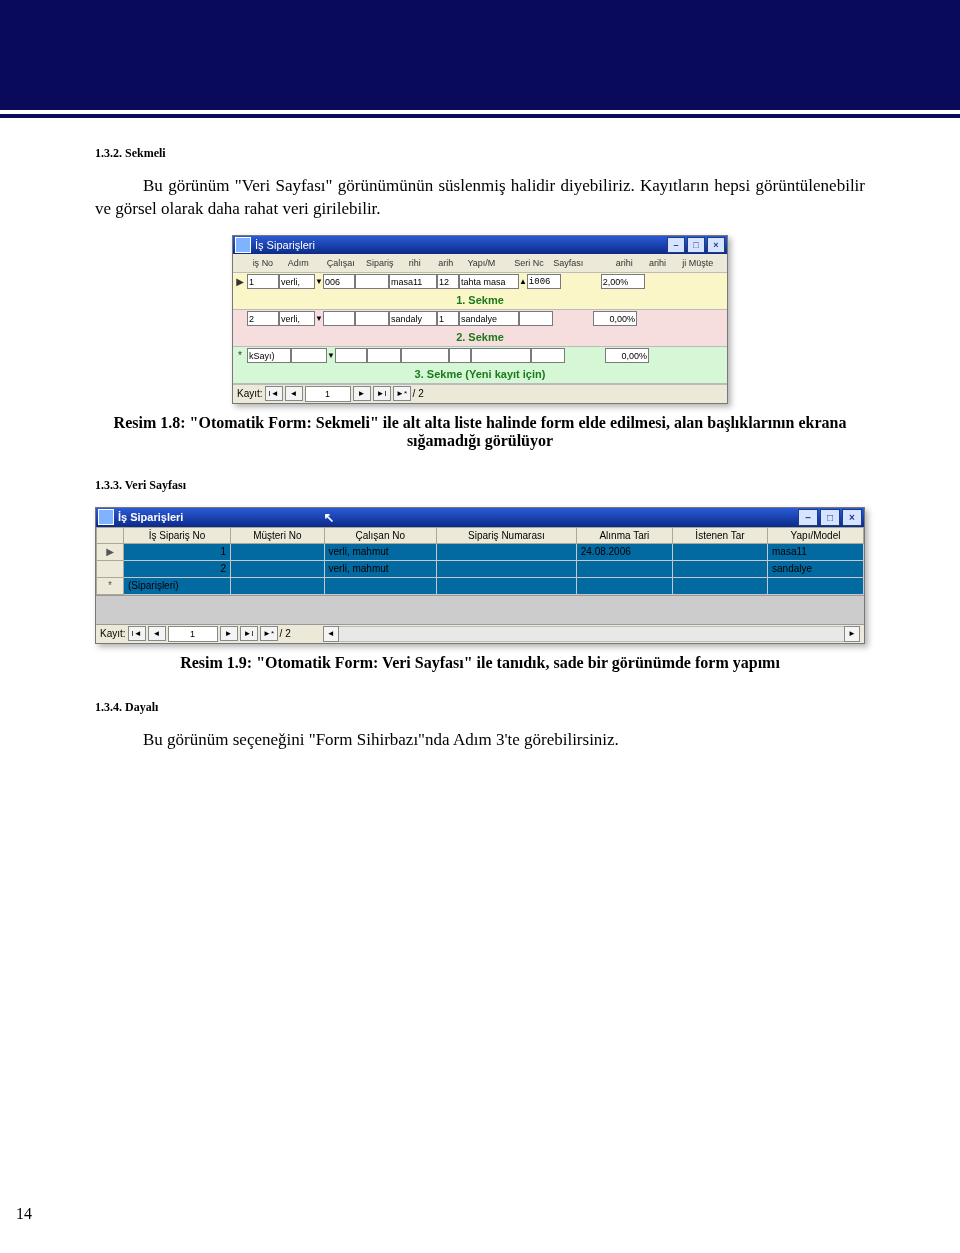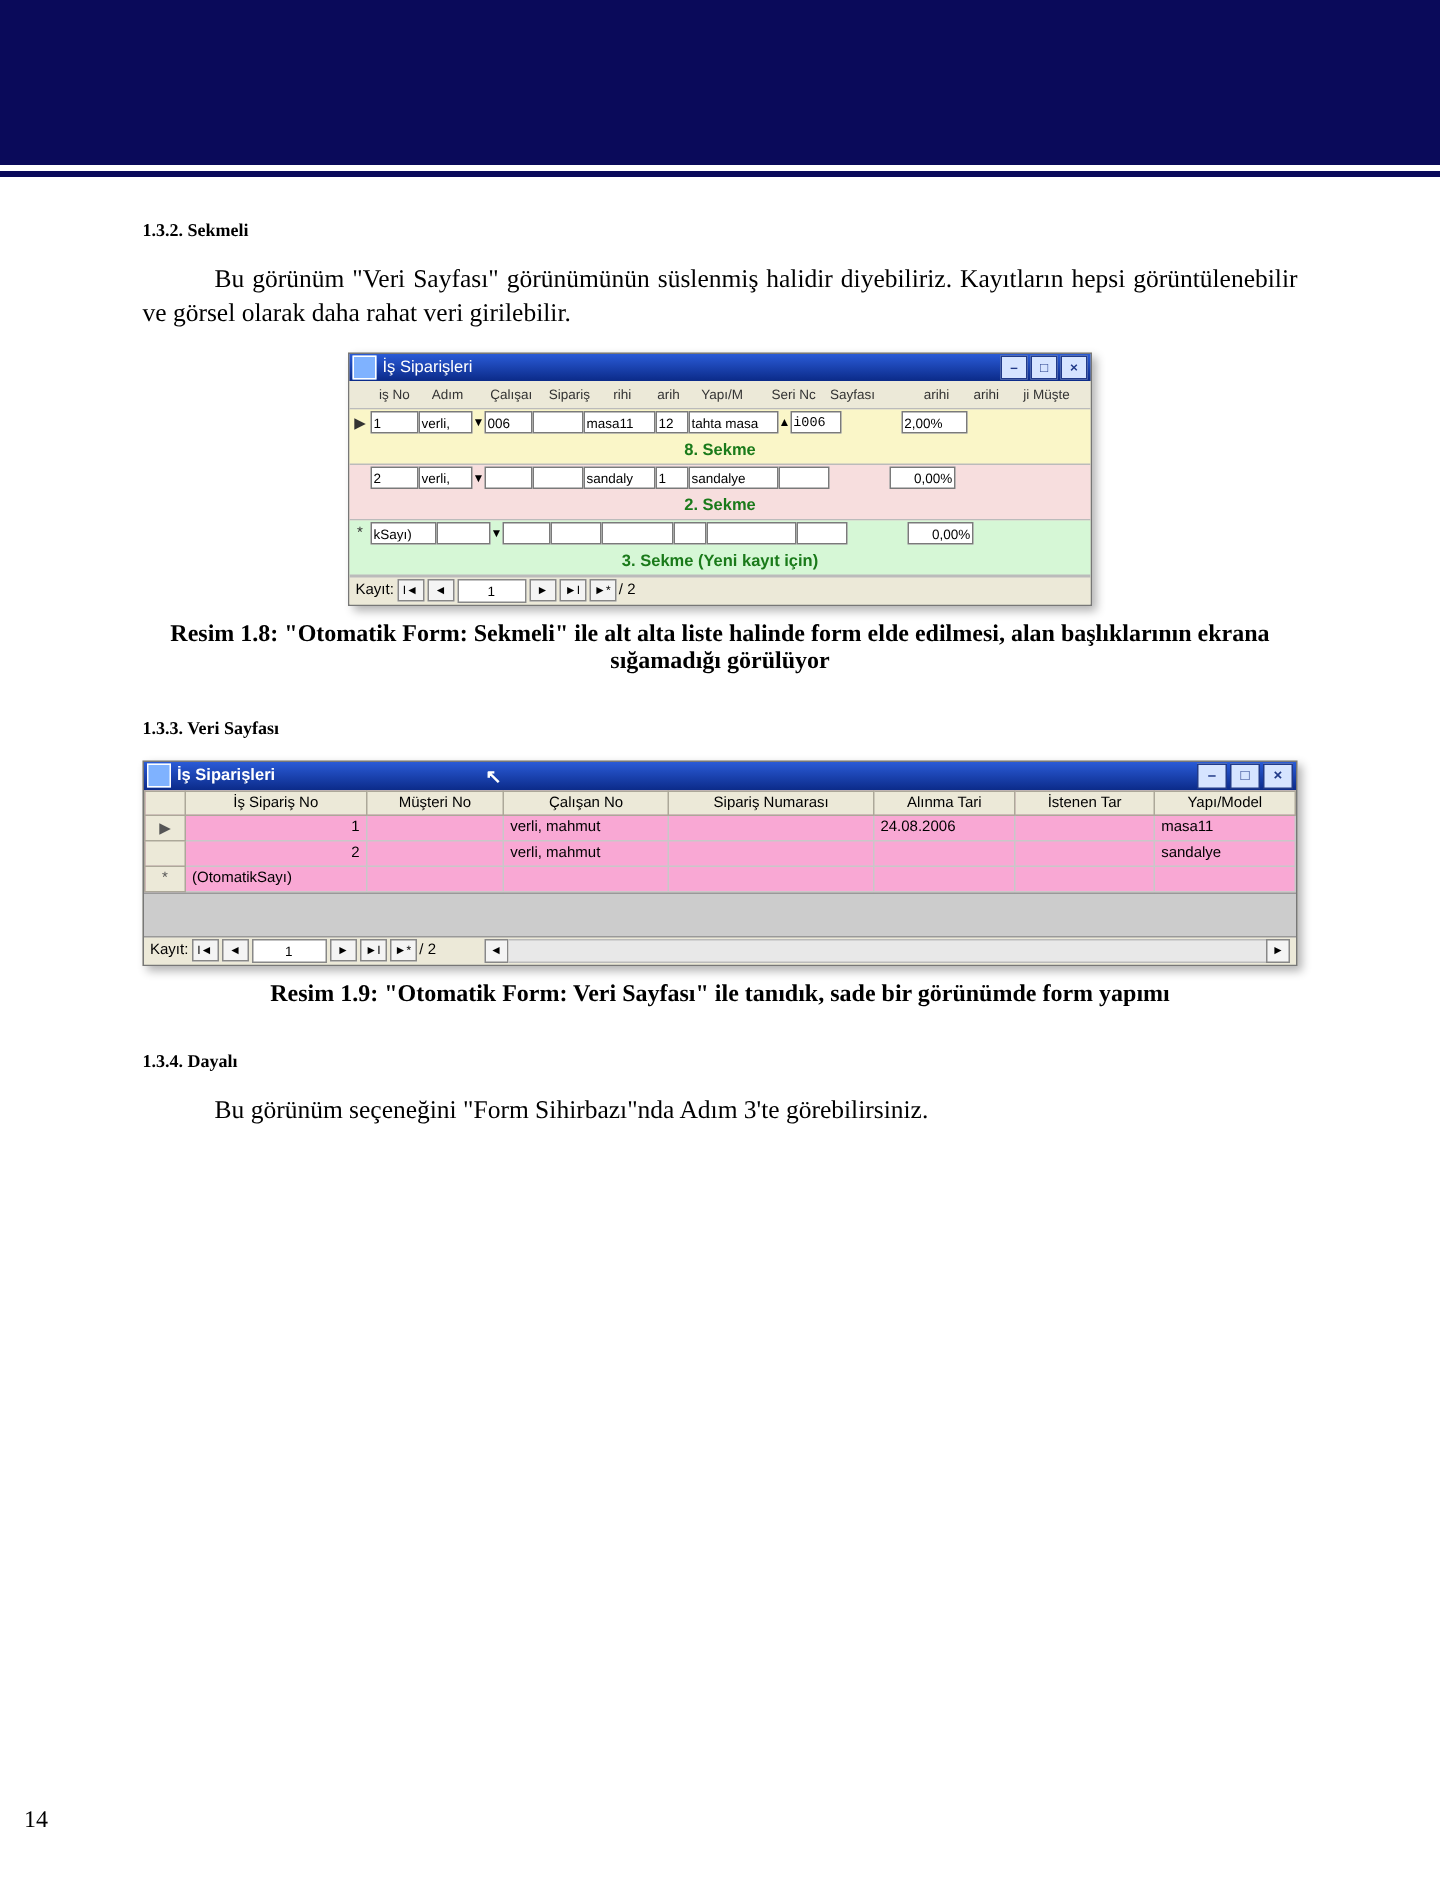--- a/index.html
+++ b/index.html
@@ -37,21 +37,21 @@
   .win1 .nav .nbtn { width:16px;height:13px;border:1px solid #888;background:#f4f4f4;display:flex;align-items:center;justify-content:center;font-size:8px;}
   .win1 .nav input { width:40px;height:12px;font-size:9px;text-align:center;border:1px solid #888;}
   
   
   .win2 { width:768px; border:1px solid #777; box-shadow:3px 3px 6px rgba(0,0,0,.3); background:#ece9d8; font-family:Tahoma,Arial,sans-serif; font-size:11px;}
   .win2 .titlebar { background:linear-gradient(#2a5bd7,#0b2a88); color:#fff; height:19px; display:flex; align-items:center; padding:0 2px; font-size:11px; font-weight:bold;}
   .win2 .titlebar .ticon{width:14px;height:14px;background:#7fb2ff;border:1px solid #fff;margin-right:4px;}
   .win2 .titlebar .spacer{flex:1;}
   .win2 .titlebar .cursor { margin-left:140px; font-size:13px;}
   .win2 .tbtn { width:18px;height:15px;background:#d6e4ff;border:1px solid #213a88;margin-left:2px;display:flex;align-items:center;justify-content:center;font-size:10px;color:#213a88;font-weight:bold;}
-  .win2 table { border-collapse:collapse; width:100%; background:#f9a8d4;}
+  .win2 table { border-collapse:collapse; width:100%; background:#0369a1;}
   .win2 th { background:#ece9d8; border:1px solid #aca899; font-weight:normal; font-size:10px; padding:2px 4px; color:#000; white-space:nowrap;}
   .win2 td { border:1px solid #c8c8c8; font-size:10px; padding:1px 4px; height:14px; white-space:nowrap;}
   .win2 td.rowhdr { background:#ece9d8; border:1px solid #aca899; width:18px; text-align:center; color:#555;}
   .win2 td.r { text-align:right;}
   .win2 .blank { height:28px; background:#ccc; border-top:1px solid #999;}
   .win2 .nav { height:18px; display:flex; align-items:center; background:#ece9d8; border-top:1px solid #999; font-size:10px; gap:2px; padding:0 4px;}
   .win2 .nav .nbtn { width:16px;height:13px;border:1px solid #888;background:#f4f4f4;display:flex;align-items:center;justify-content:center;font-size:8px;}
   .win2 .nav input{width:44px;height:12px;font-size:9px;text-align:center;border:1px solid #888;}
   .win2 .nav .hscroll { flex:1; margin-left:30px; height:14px; display:flex; align-items:center;}
   .win2 .nav .hscroll .sbtn{width:14px;height:14px;border:1px solid #888;background:#f4f4f4;font-size:8px;display:flex;align-items:center;justify-content:center;}
@@ -104,21 +104,21 @@
               <input class="tx" style="width: 28px;" value="006">
               <input class="tx" style="width: 30px;">
               <input class="tx" style="width: 44px;" value="masa11">
               <input class="tx" style="width: 18px;" value="12">
               <input class="tx" style="width: 56px;" value="tahta masa">
                 <span style="font-size:8px">▲</span>
               <input class="tx" style="width: 30px; font-family: Liberation Mono, monospace;" value="i006">
               <span style="width:40px"></span>
               <input class="tx" style="width: 40px; " value="2,00%">
             </div>
-            <div class="bot">8. Sekme</div>
+            <div class="bot">1. Sekme</div>
           </div>
           <div class="w1row w1r2">
             <div class="top">
               <div class="mark"></div>
               <input class="tx" style="width: 28px;" value="2">
               <input class="tx" style="width: 32px;" value="verli,">
                 <span style="font-size:8px">▼</span>
               <input class="tx" style="width: 28px;">
               <input class="tx" style="width: 30px;">
               <input class="tx" style="width: 44px;" value="sandaly">
@@ -202,21 +202,21 @@
             <td class="r">2</td>
                 <td></td>
                 <td>verli, mahmut</td>
                 <td></td>
                 <td></td>
                 <td></td>
                 <td>sandalye</td>
           </tr>
           <tr>
             <td class="rowhdr">*</td>
-            <td>(OtomatikSayı)</td>
+            <td>(Siparişleri)</td>
                 <td></td>
                 <td></td>
                 <td></td>
                 <td></td>
                 <td></td>
                 <td></td>
           </tr>
         </tbody>
           </table>
         <div class="blank"></div>

